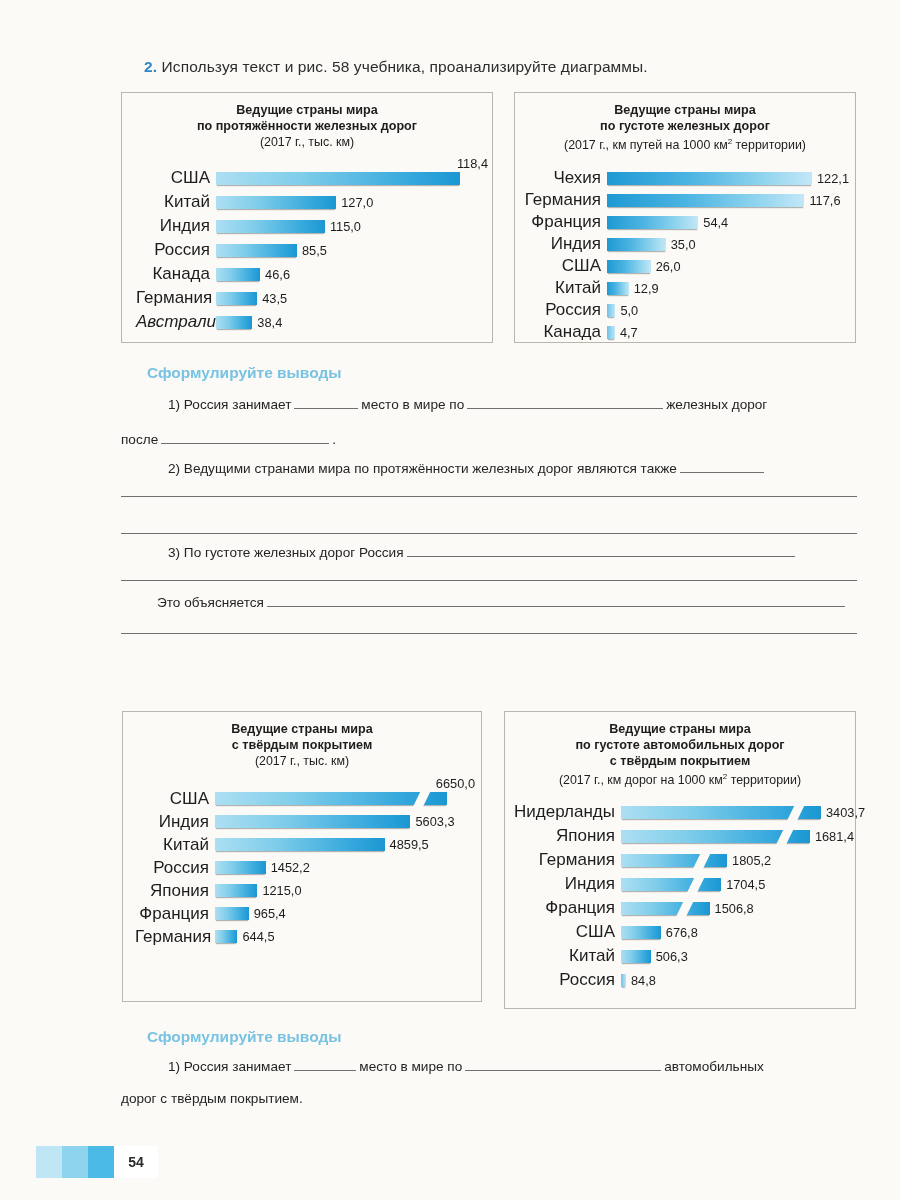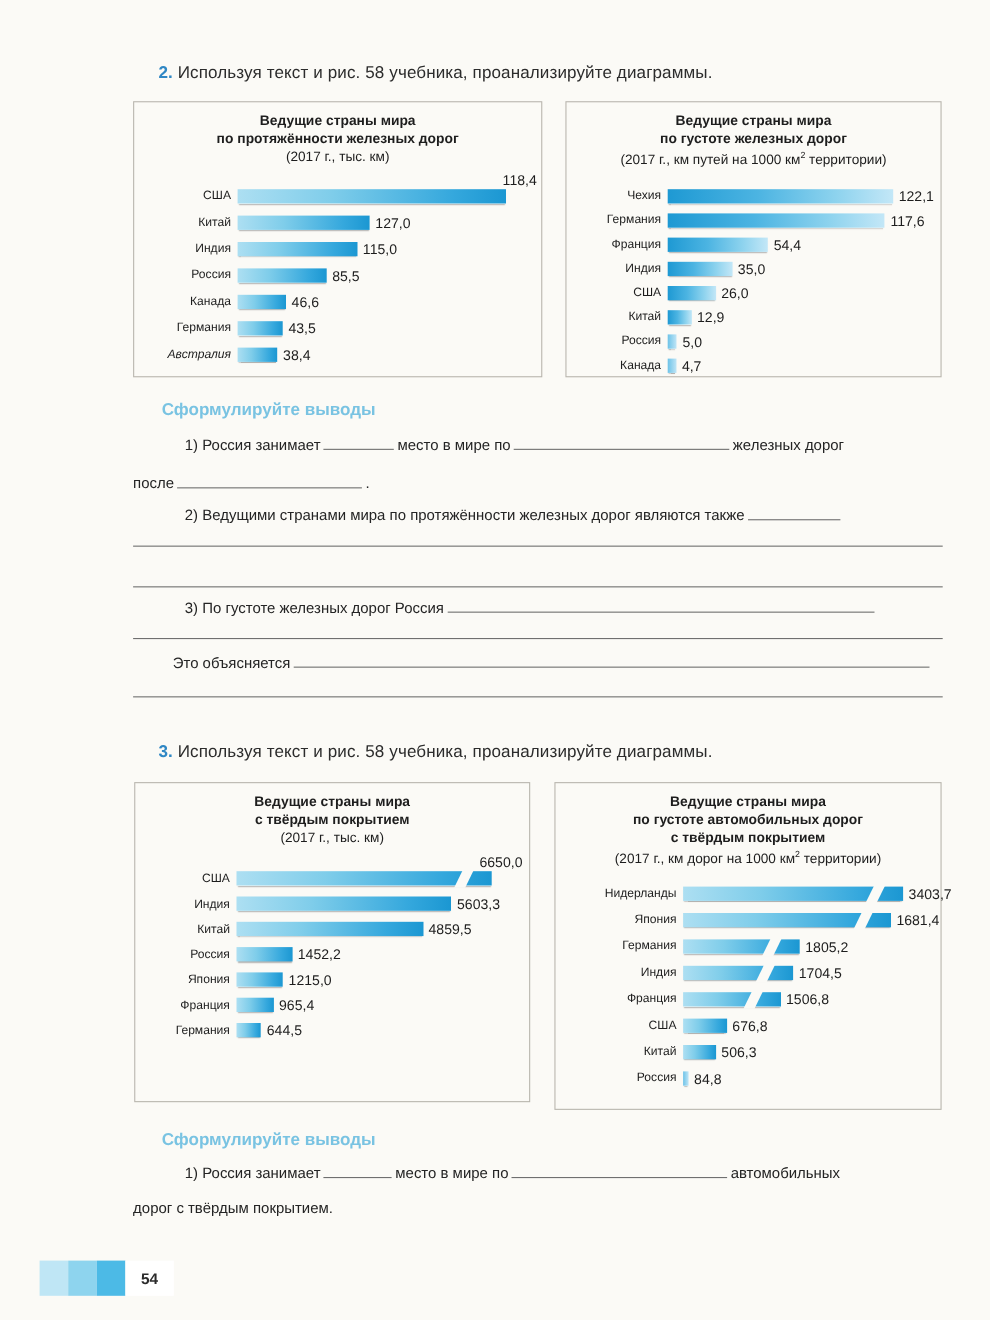--- a/index.html
+++ b/index.html
@@ -47,21 +47,21 @@
     font-weight:normal;
     padding:0 4px;
   }
   .chart-sub sup{font-size:8px;vertical-align:super;}
 
   
   .rows{position:relative;margin-top:6px;}
   .row{display:flex;align-items:center;height:var(--rh,22px);}
   .row .cat{
     text-align:right;
-    font-size:11px;
+    font-size:17px;
     color:#1d1d1d;
     padding-right:6px;
     flex:0 0 auto;
     white-space:nowrap;
   }
   .barwrap{position:relative;display:flex;align-items:center;flex:1 1 auto;min-width:0;}
   .bar{
     height:13px;
     position:relative;
     box-shadow:0 2px 1px -1px rgba(120,120,120,.55);
@@ -274,24 +274,20 @@
   <div class="ptext" style="left:168px;top:545px;">
     <span>3)  По густоте железных дорог Россия</span><span class="fill-line" style="width:388px;"></span>
   </div>
   <div class="rule" style="left:121px;top:580px;width:736px;"></div>
 
   <div class="ptext" style="left:147px;top:595px;margin-left:10px;">
     <span>Это объясняется</span><span class="fill-line" style="width:578px;"></span>
   </div>
   <div class="rule" style="left:121px;top:633px;width:736px;"></div>
 
-  <div class="task" style="left:144px;top:675px;">
-    <span class="num">3.</span>
-    <span class="txt">Используя текст и рис. 58 учебника, проанализируйте диаграммы.</span>
-  </div>
 
   <div class="chart-box" id="box-2" style="left:122px;top:711px;width:360px;height:291px;">
     <div class="chart-title">
       <div>Ведущие страны мира</div>
       <div>с твёрдым покрытием</div>
     </div>
     <div class="chart-sub">(2017 г., тыс. км)</div>
     <div class="rows" id="rows-2" style="padding: 12px 0px 0px 12px;">
         <div class="row" style="--rh: 23px;">
           <div class="cat" style="width: 74px;">США</div>

